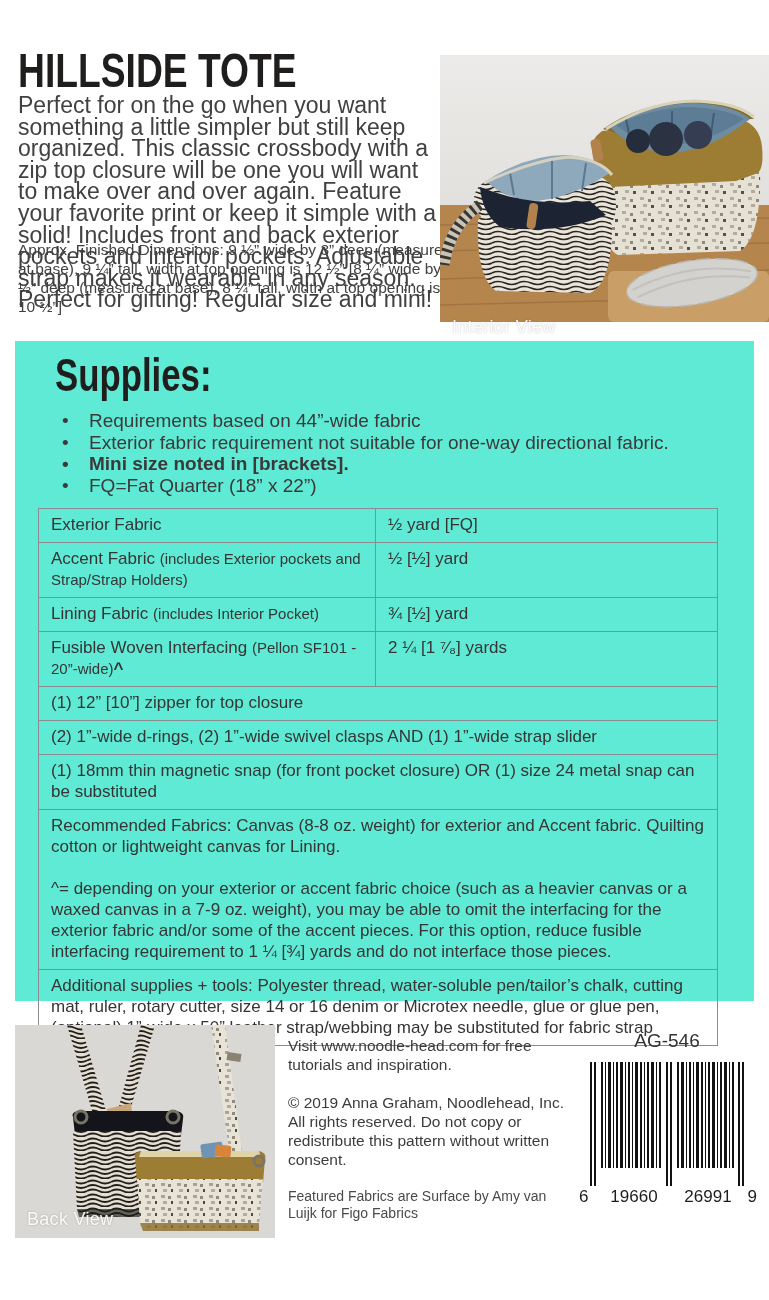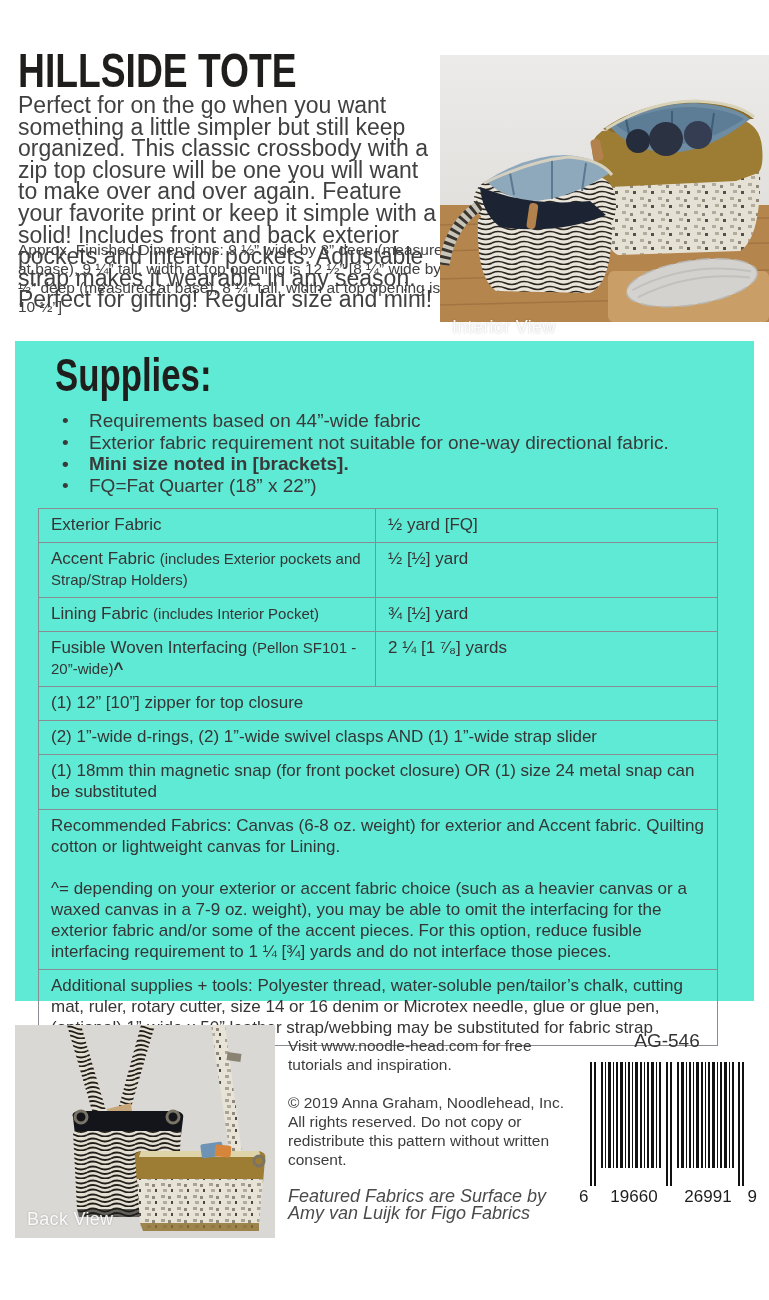--- a/index.html
+++ b/index.html
@@ -55,21 +55,21 @@
     margin-left:36px;
   }
   td.c1 { width:337px; }
   .small-note { font-size:15px; }
   .caret { font-weight:bold; }
   .para2 { margin-top:21px; }
   
   .visit-block { position:absolute; left:288px; top:1036px; width:282px;
     font-size:15.5px; line-height:19px; color:#3c3c3c; }
   .copy-block { margin-top:19px; }
-  .featured-block { margin-top:19px; font-style:italic; font-size:18px; line-height:16.5px; color:#4a4a4a; }
+  .featured-block { margin-top:19px; font-size:14px; line-height:16.5px; color:#4a4a4a; }
   .sku { position:absolute; left:592px; top:1030px; width:150px; text-align:center;
     font-size:19px; color:#333; }
   .barcode { position:absolute; left:578px; top:1058px; }
   svg text.bc-num { font-family:"Liberation Sans", sans-serif; font-size:17px; fill:#1d1d1d; }
 </style>
 </head>
 <body>
 
 <div class="page">
 
@@ -173,21 +173,21 @@
             <td colspan="2">(1) 12” [10”] zipper for top closure</td>
           </tr>
       <tr>
             <td colspan="2">(2) 1”-wide d-rings, (2) 1”-wide swivel clasps AND (1) 1”-wide strap slider</td>
           </tr>
       <tr>
             <td colspan="2">(1) 18mm thin magnetic snap (for front pocket closure) OR (1) size 24 metal snap can be substituted</td>
           </tr>
       <tr>
         <td colspan="2">
-          <p>Recommended Fabrics: Canvas (6-8 oz. weight) for exterior and Accent fabric. Quilting cotton or lightweight canvas for Lining.</p>
+          <p>Recommended Fabrics: Canvas (8-8 oz. weight) for exterior and Accent fabric. Quilting cotton or lightweight canvas for Lining.</p>
           <p class="para2">^= depending on your exterior or accent fabric choice (such as a heavier canvas or a waxed canvas in a 7-9 oz. weight), you may be able to omit the interfacing for the exterior fabric and/or some of the accent pieces. For this option, reduce fusible interfacing requirement to 1 ¼ [¾] yards and do not interface those pieces.</p>
         </td>
       </tr>
       <tr>
             <td colspan="2">Additional supplies + tools: Polyester thread, water-soluble pen/tailor’s chalk, cutting mat, ruler, rotary cutter, size 14 or 16 denim or Microtex needle, glue or glue pen, (optional) 1”-wide x 50” leather strap/webbing may be substituted for fabric strap</td>
           </tr>
     </tbody>
       </table>
   </div>
 

